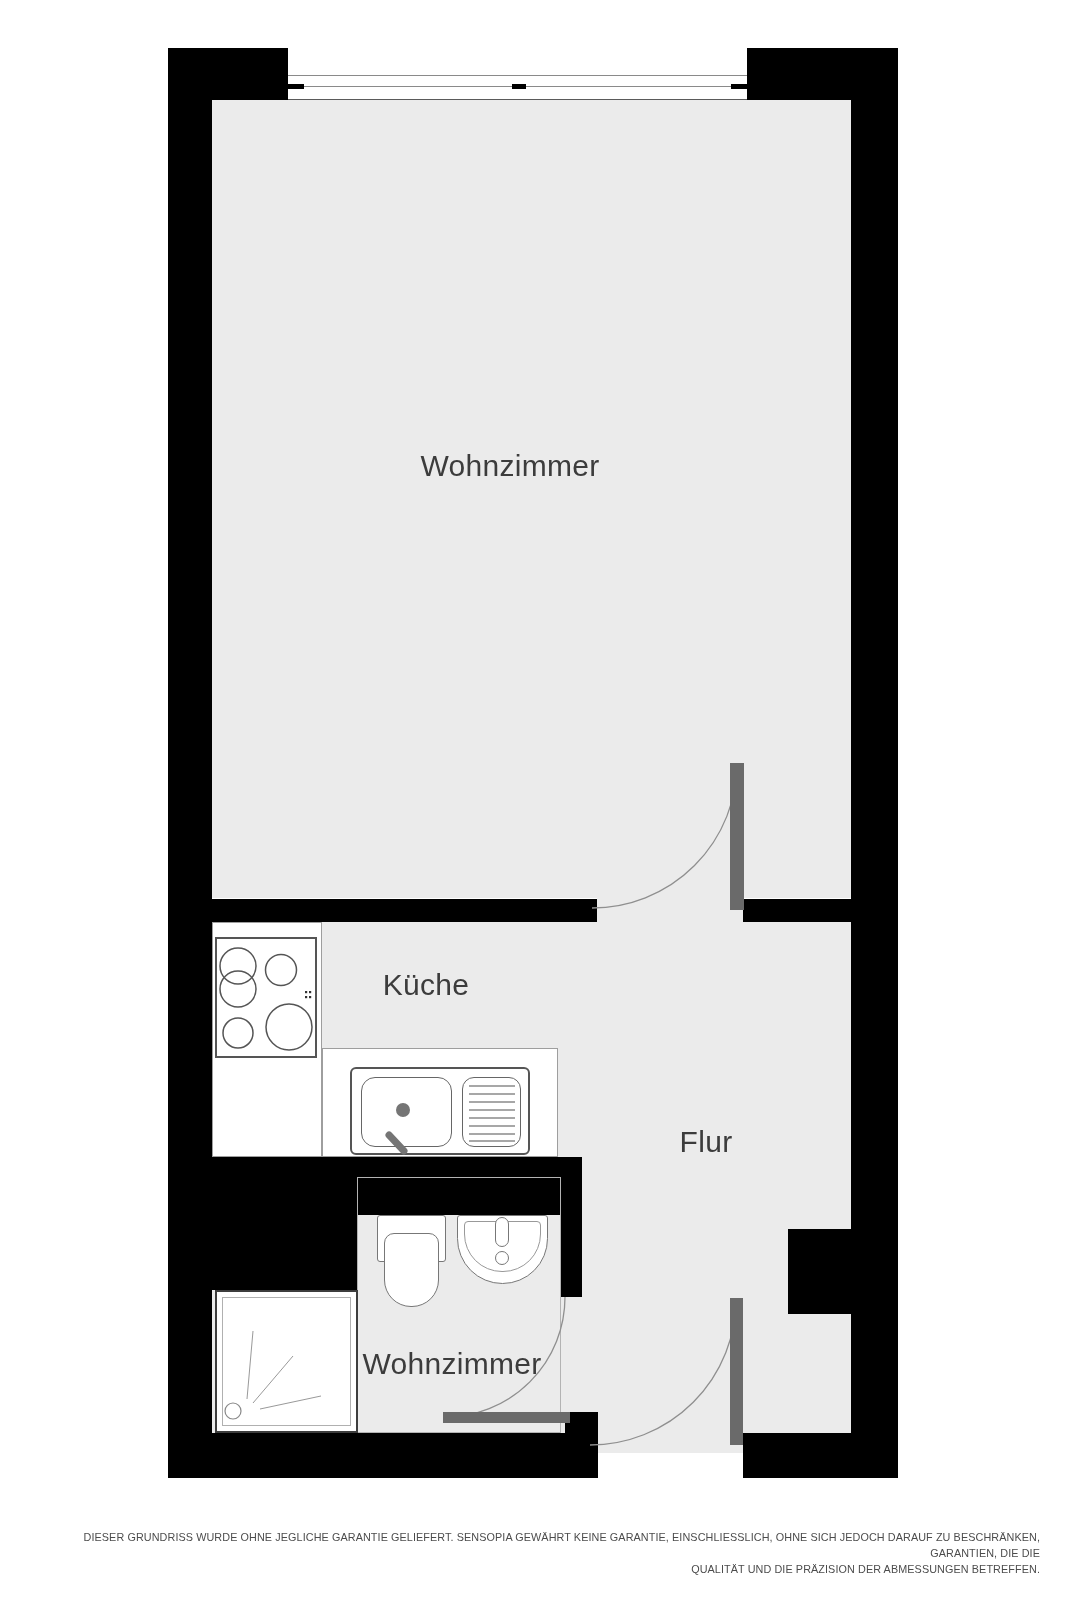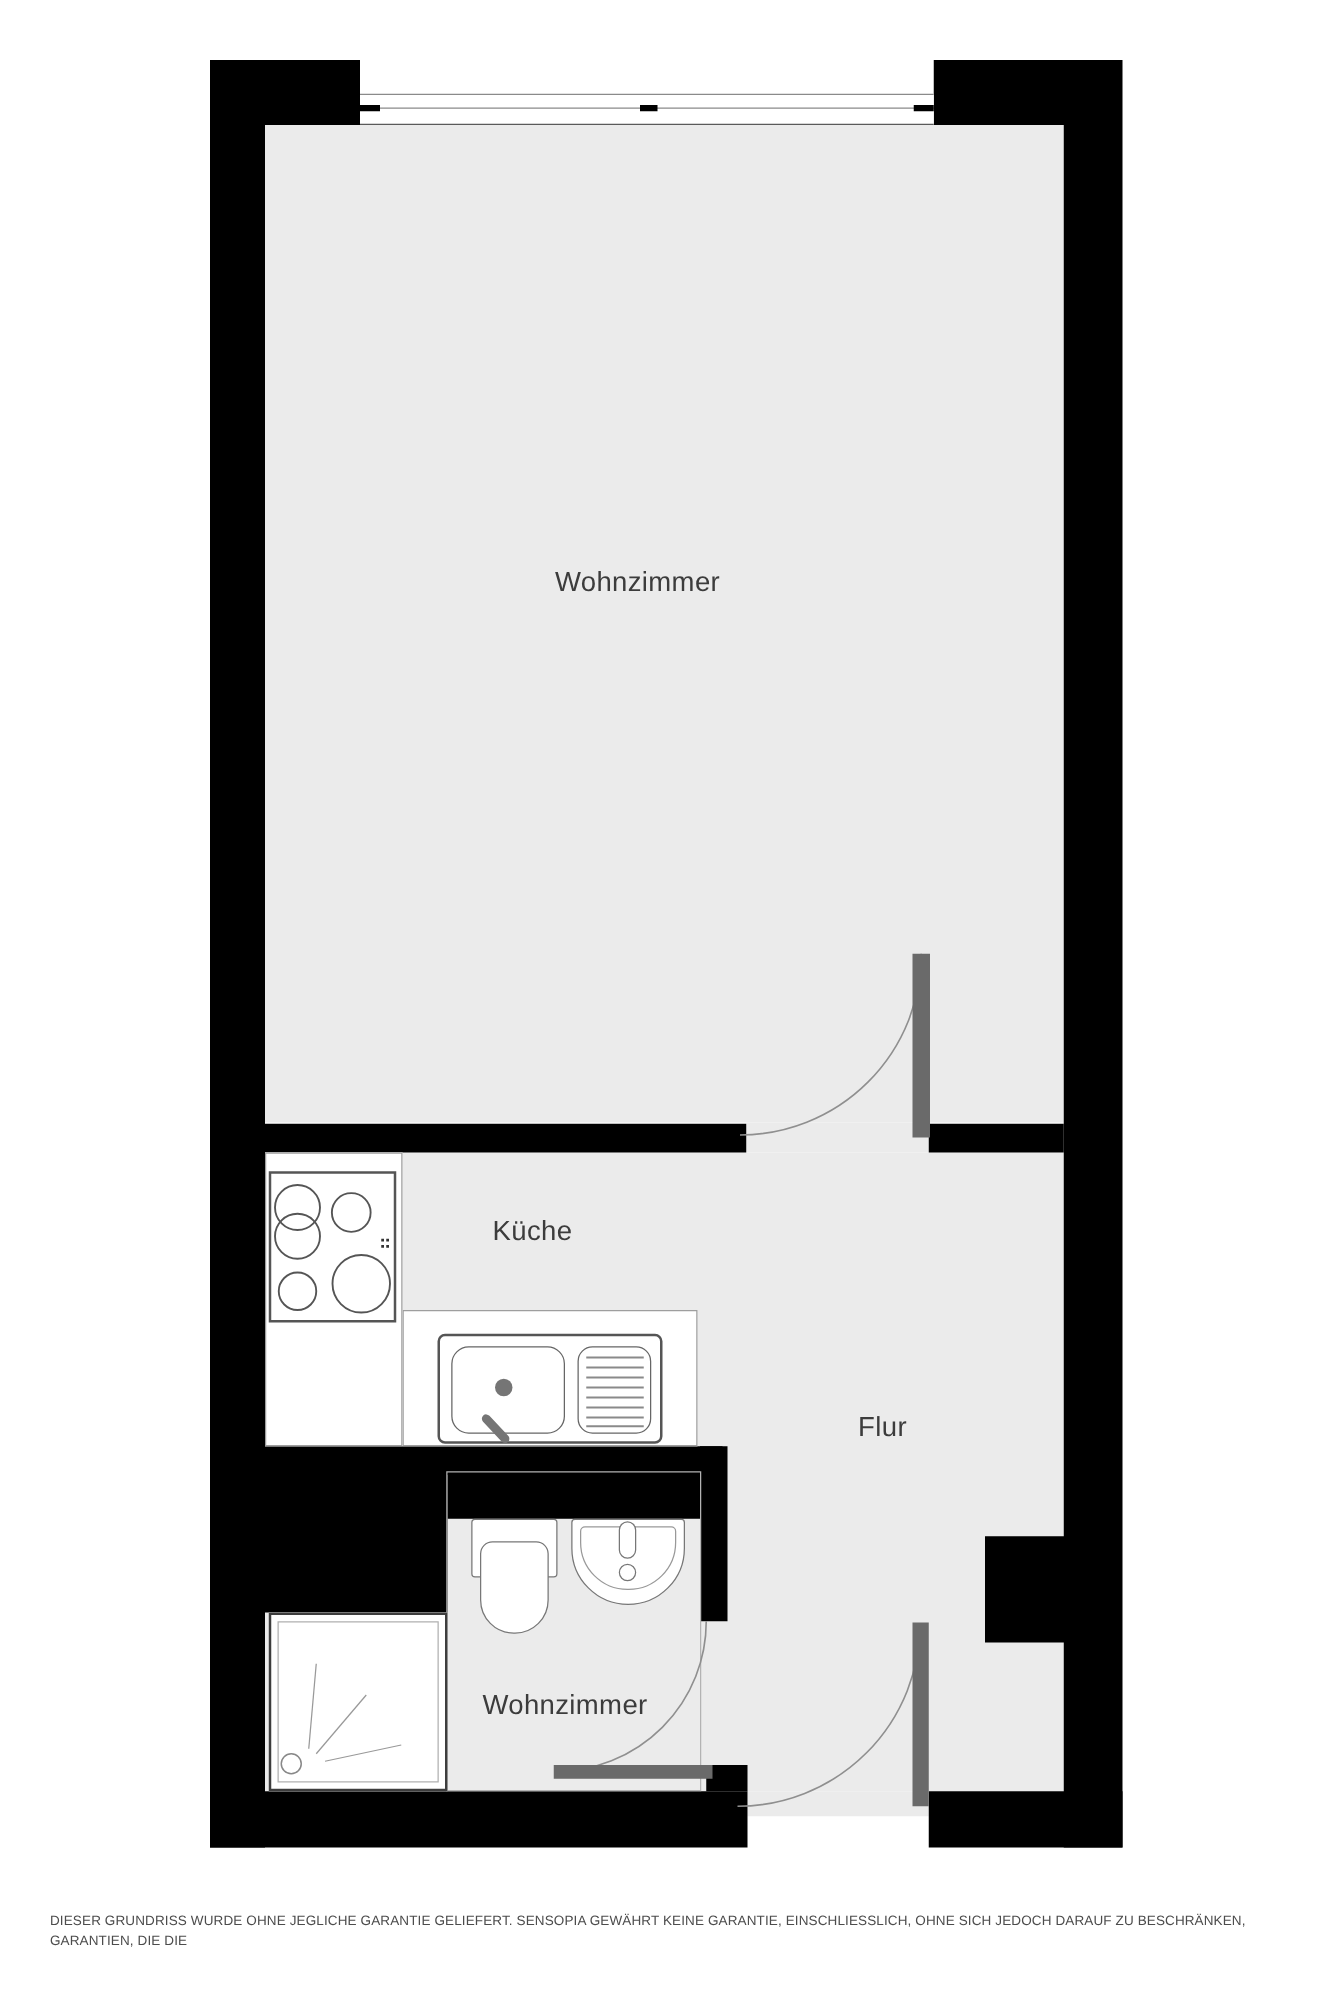--- a/index.html
+++ b/index.html
@@ -12,23 +12,23 @@
   .winframe{background:#ffffff;border-top:1px solid #8a8a8a;border-bottom:1px solid #5a5a5a;z-index:4;}
   .winline{background:#8a8a8a;z-index:4;}
   .wintick{background:#000000;z-index:5;}
   .counter{background:#ffffff;border:1px solid #9e9e9e;z-index:4;}
   .fixture{background:#ffffff;border:1.5px solid #777777;z-index:5;}
   .fixture-strong{background:#ffffff;border:2px solid #555555;z-index:5;}
   .fixture-light{background:transparent;border:1px solid #b0b0b0;z-index:5;}
   #detail-svg{position:absolute;left:0;top:0;z-index:6;pointer-events:none;}
   .leaf{background:#6a6a6a;z-index:7;}
   .room-label{position:absolute;transform:translate(-50%,-50%);z-index:8;
-              color:#3c3c3c;font-size:22px;letter-spacing:0.3px;white-space:nowrap;}
+              color:#3c3c3c;font-size:30px;letter-spacing:0.3px;white-space:nowrap;}
   #disclaimer{position:absolute;left:40px;top:1529px;width:1000px;z-index:8;
-              color:#4c4c4c;font-size:10.8px;line-height:16.2px;letter-spacing:0.1px;}
+              color:#4c4c4c;font-size:10.8px;line-height:16.2px;letter-spacing:0.1px;text-align:right;}
 </style>
 </head>
 <body>
 
 <div id="page">
 
   <div class="abs floor" style="left:212px;top:100px;width:639px;height:798px;"></div>
   <div class="abs floor" style="left:597px;top:898px;width:146px;height:24px;"></div>
   <div class="abs floor" style="left:212px;top:922px;width:639px;height:511px;"></div>
   <div class="abs floor" style="left:598px;top:1433px;width:145px;height:20px;"></div>
@@ -119,15 +119,16 @@
   <div class="abs leaf" style="left:730px;top:1298px;width:13px;height:147px;"></div>
   <div class="abs leaf" style="left:443px;top:1412px;width:127px;height:11px;"></div>
 
   <div class="room-label" style="left:510px;top:466px;">Wohnzimmer</div>
   <div class="room-label" style="left:426px;top:985px;">Küche</div>
   <div class="room-label" style="left:706px;top:1142px;">Flur</div>
   <div class="room-label" style="left:452px;top:1364px;">Wohnzimmer</div>
 
   <div id="disclaimer">
     <div>DIESER GRUNDRISS WURDE OHNE JEGLICHE GARANTIE GELIEFERT. SENSOPIA GEWÄHRT KEINE GARANTIE, EINSCHLIESSLICH, OHNE SICH JEDOCH DARAUF ZU BESCHRÄNKEN, GARANTIEN, DIE DIE</div>
+    <div>QUALITÄT UND DIE PRÄZISION DER ABMESSUNGEN BETREFFEN.</div>
   </div>
 
 </div>
 
 </body></html>

